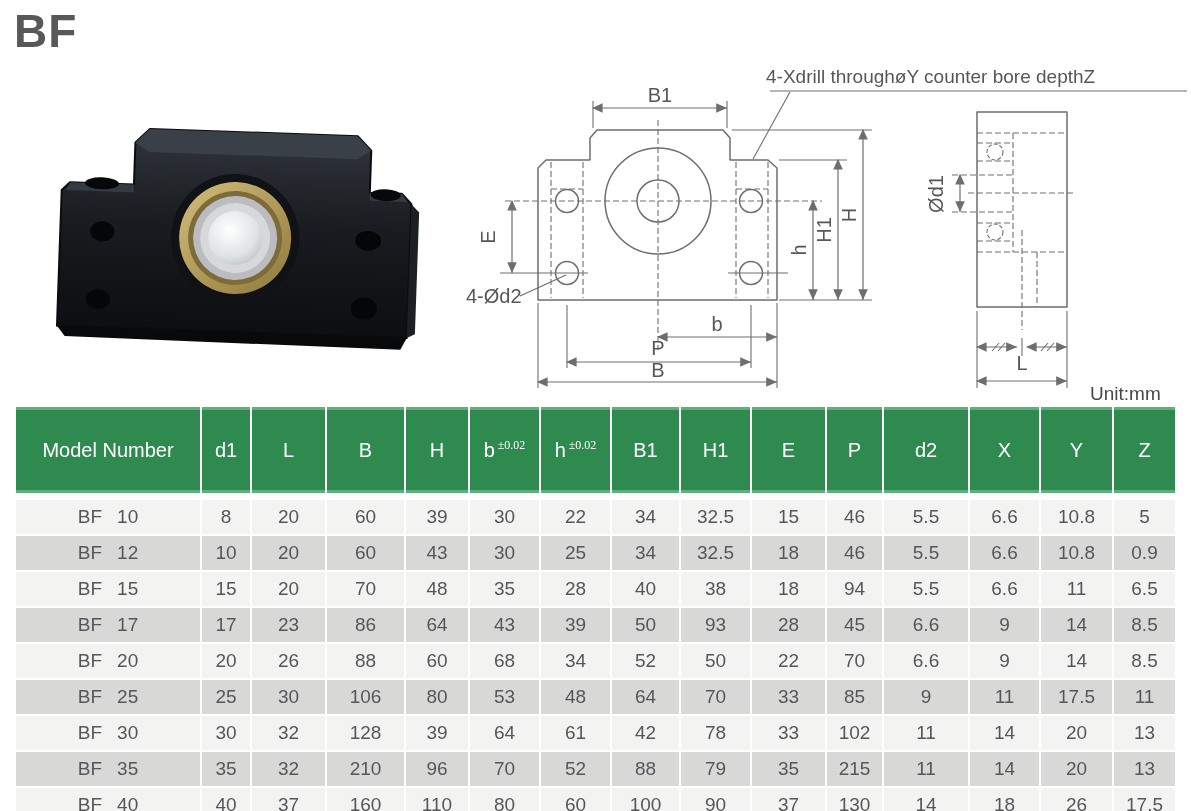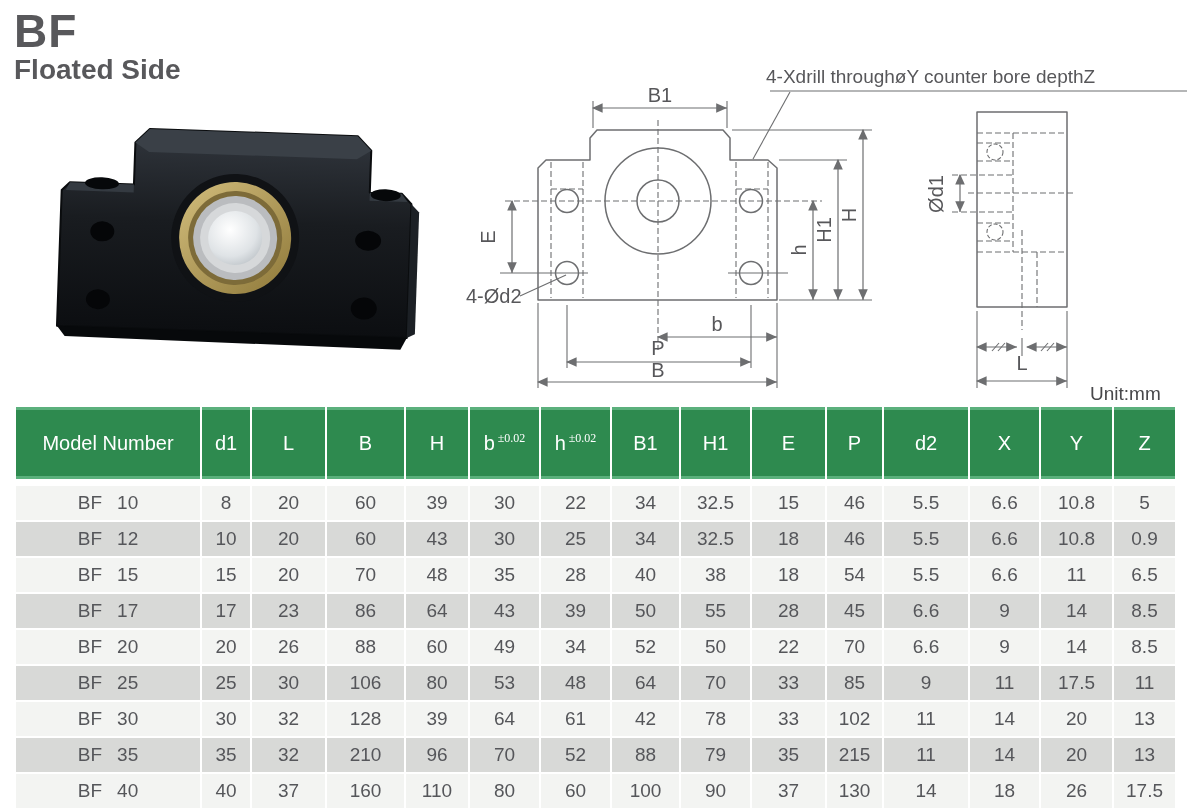--- a/index.html
+++ b/index.html
@@ -27,39 +27,38 @@
   .callout-text { font-size:19px; }
   .unit { font-size:19px; fill:#48484b; }
 
   
   table.spec {
     position:absolute; left:14px; top:405px; width:1163px;
     table-layout:fixed; border-collapse:separate; border-spacing:2px;
   }
   table.spec th {
     background:var(--header-green,#2e8a4f); color:#ffffff; font-weight:400;
-    font-size:20px; height:56px; padding:5px; text-align:center;
+    font-size:20px; height:56px; padding:12px; text-align:center;
     border-top:3px solid var(--header-accent,#5bb07c);
     border-bottom:3px solid var(--header-accent,#5bb07c);
   }
   table.spec td { text-align:center; font-size:19px; color:var(--table-text,#55565a); height:34px; padding:0; }
   tr.light td { background:var(--row-light,#f3f4f2); }
   tr.dark  td { background:var(--row-dark,#d8d9d7); }
   tbody.spec-body::before { content:""; display:table-row; height:3px; }
   .tol { font-size:12px; position:relative; top:-8px; margin-left:3px;font-family:Liberation Serif, serif; }
   .mcell { display:inline-flex; gap:15px; }
 </style>
 </head>
 <body>
 
 <div class="page">
 
   <div class="title-block">
     <div class="t1">BF</div>
-    <div class="t2">Floated Side</div>
   </div>
 
   <svg class="photo" viewBox="0 0 395 302" aria-hidden="true">
     <defs>
       <linearGradient id="bodyG" x1="0" y1="0" x2="0" y2="1">
         <stop offset="0" stop-color="#31363d"></stop>
           <stop offset="0.45" stop-color="#191c20"></stop>
           <stop offset="1" stop-color="#0c0e11"></stop>
       </linearGradient>
       <linearGradient id="brassG" x1="0" y1="0" x2="1" y2="1">
@@ -284,56 +283,56 @@
             </span></td>
           <td>15</td>
           <td>20</td>
           <td>70</td>
           <td>48</td>
           <td>35</td>
           <td>28</td>
           <td>40</td>
           <td>38</td>
           <td>18</td>
-          <td>54</td>
+          <td>94</td>
           <td>5.5</td>
           <td>6.6</td>
           <td>11</td>
           <td>6.5</td>
         </tr>
         <tr class="dark">
           <td><span class="mcell">
               <span>BF</span>
               <span>17</span>
             </span></td>
           <td>17</td>
           <td>23</td>
           <td>86</td>
           <td>64</td>
           <td>43</td>
           <td>39</td>
           <td>50</td>
-          <td>55</td>
+          <td>93</td>
           <td>28</td>
           <td>45</td>
           <td>6.6</td>
           <td>9</td>
           <td>14</td>
           <td>8.5</td>
         </tr>
         <tr class="light">
           <td><span class="mcell">
               <span>BF</span>
               <span>20</span>
             </span></td>
           <td>20</td>
           <td>26</td>
           <td>88</td>
           <td>60</td>
-          <td>49</td>
+          <td>68</td>
           <td>34</td>
           <td>52</td>
           <td>50</td>
           <td>22</td>
           <td>70</td>
           <td>6.6</td>
           <td>9</td>
           <td>14</td>
           <td>8.5</td>
         </tr>

